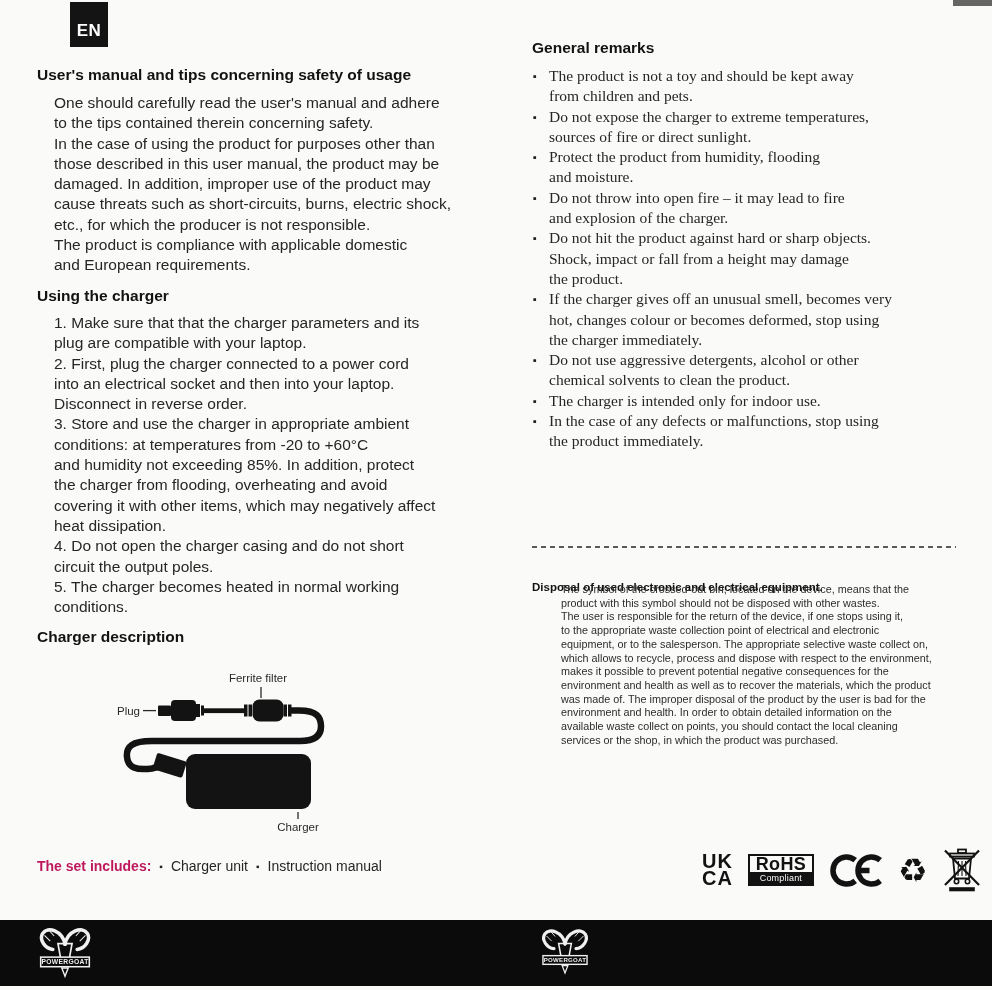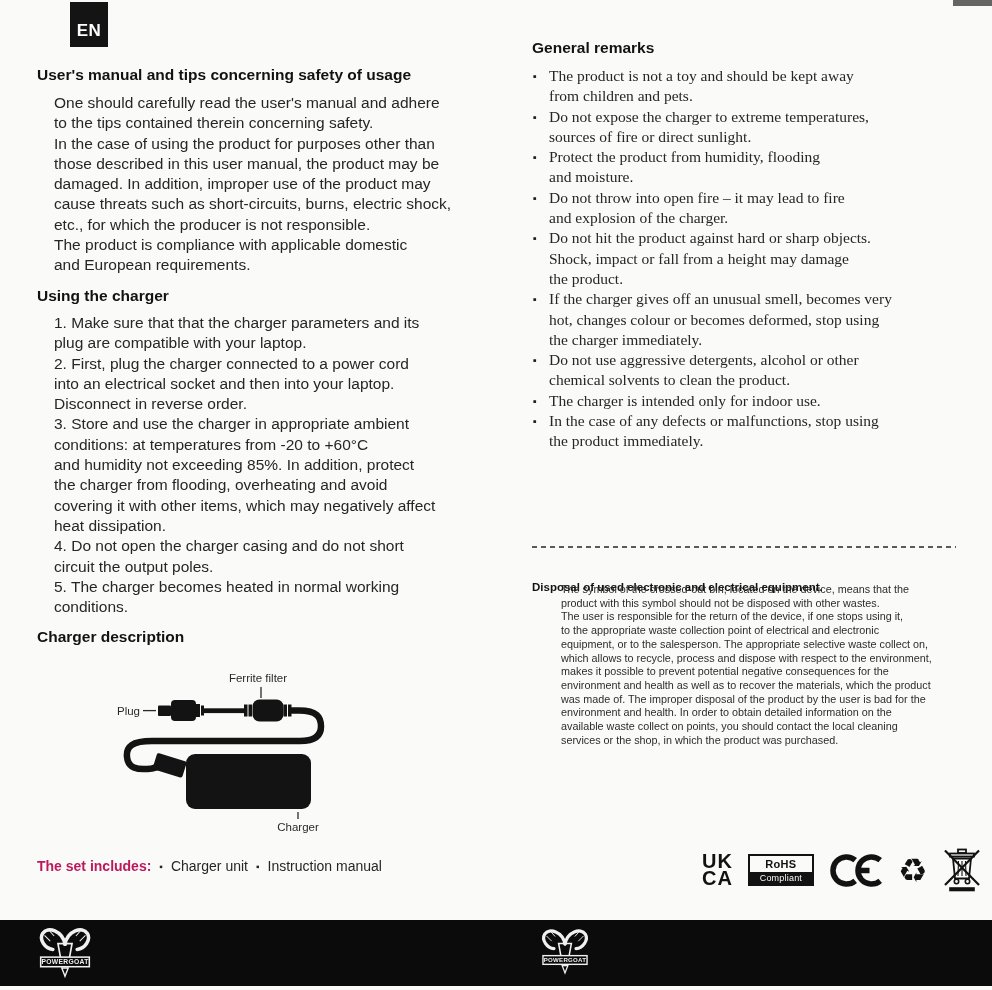--- a/index.html
+++ b/index.html
@@ -64,21 +64,21 @@
     font-size:10.8px; line-height:13.7px; color:#2c2c2c; white-space:pre-line;margin-left:29px;
   }
 
   
   .marks-row {
     position:absolute; left:702px; top:849px; height:42px;
     display:flex; align-items:center; gap:15px; color:#111;
   }
   .ukca { display:flex; flex-direction:column; font-weight:700; font-size:20px; line-height:17.5px; letter-spacing:1px; color:#121212; }
   .rohs { width:62px; border:2.5px solid #121212; text-align:center; background:#fafaf8; }
-  .rohs-top { display:block; font-weight:700; font-size:11px; line-height:16px; color:#121212; letter-spacing:.3px;border-radius:8px; }
+  .rohs-top { display:block; font-weight:700; font-size:18px; line-height:16px; color:#121212; letter-spacing:.3px;border-radius:8px; }
   .rohs-sub { display:block; background:#121212; color:#fafafa; font-size:9px; line-height:12px; letter-spacing:.2px; }
   .recycle-glyph { font-family:"DejaVu Sans", sans-serif; font-size:33px; line-height:33px; color:#121212; }
 
   
   .diagram { position:absolute; left:40px; top:660px; width:400px; height:182px; }
 
   .set-includes {
     position:absolute; left:37px; top:858px; font-size:14px; color:#262626;
     display:flex; align-items:center; gap:8px; white-space:nowrap;
   }

